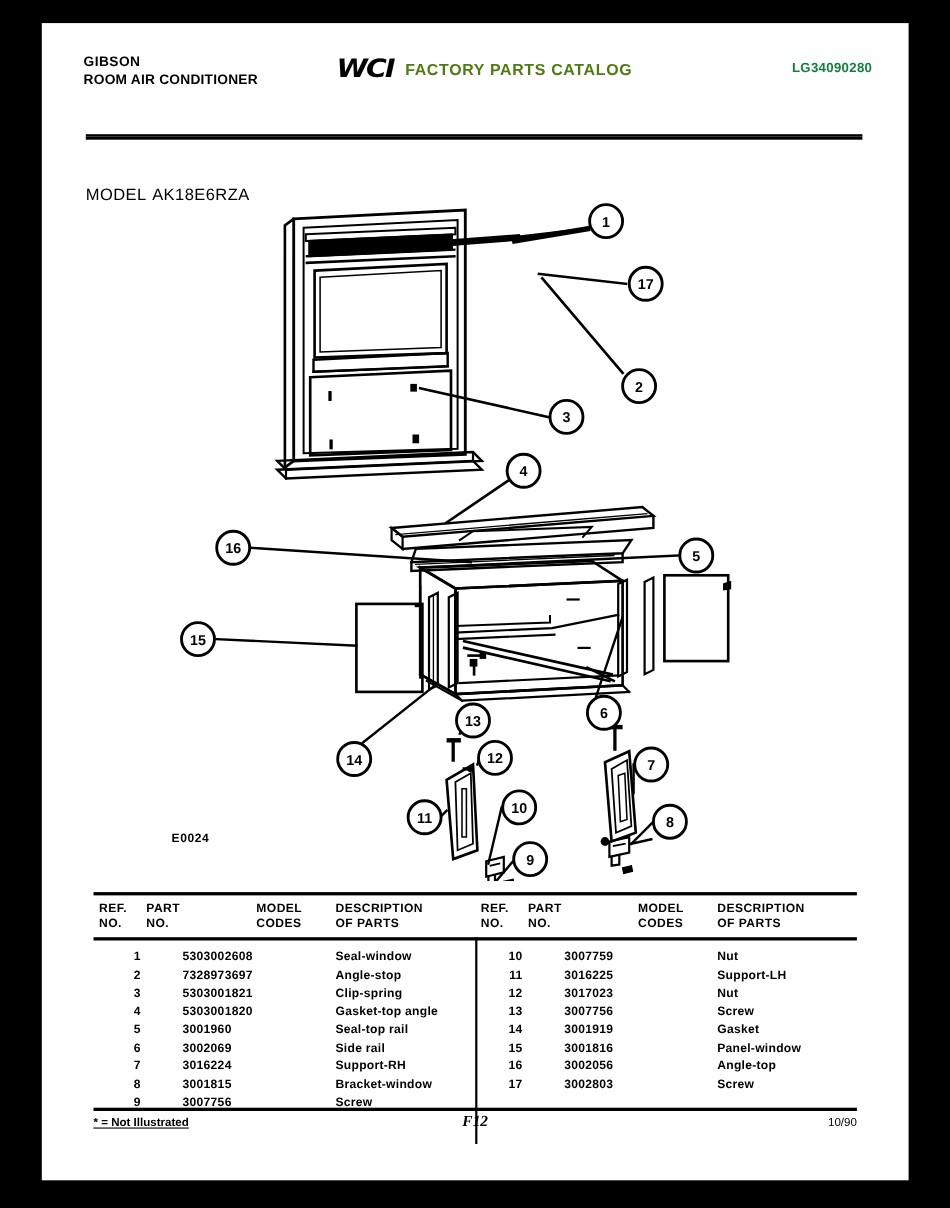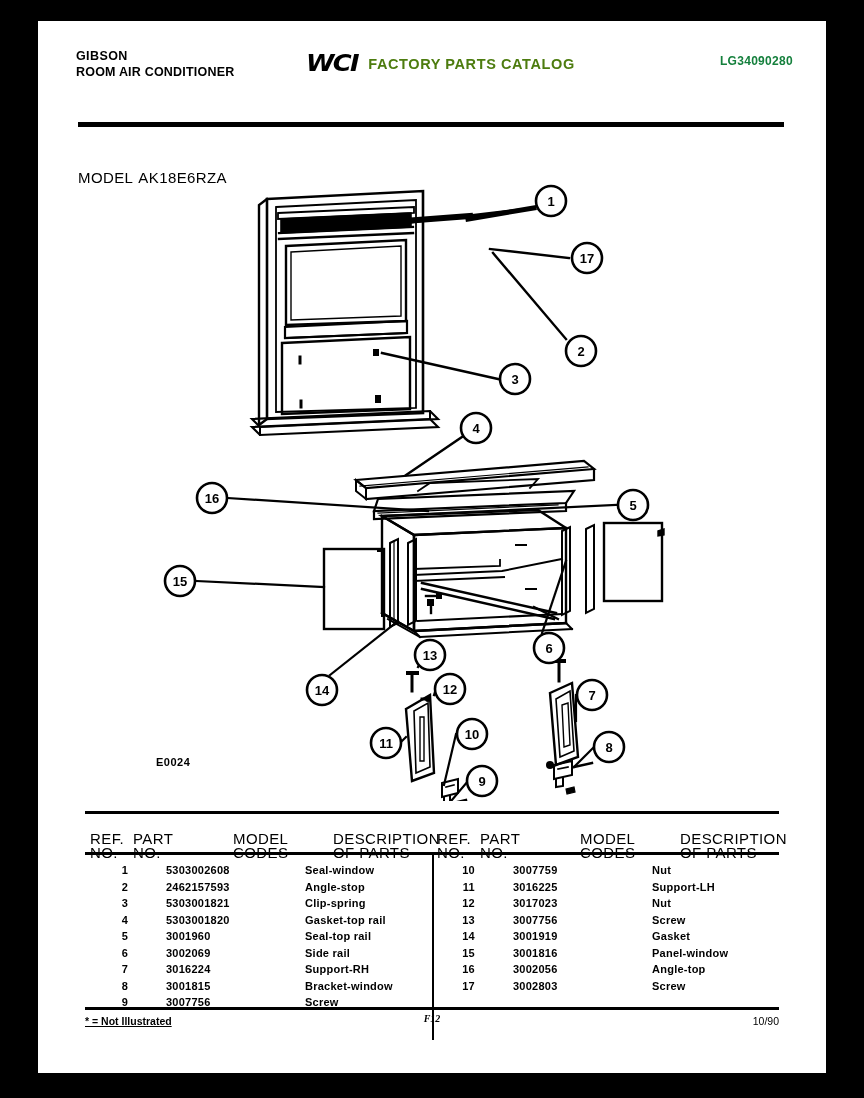--- a/index.html
+++ b/index.html
@@ -149,32 +149,32 @@
   .tbl-half.left  { left: 0; }
   .tbl-half.right { left: 347px; }
   .col-divider {
     position: absolute;
     left: 347px; top: -3px;
     width: 0; height: 188px;
     border-left: 2px solid #000;
   }
   .hd {
     position: absolute;
-    top: 18px;
-    font-size: 15px;
-    font-weight: normal;
+    top: 6px;
+    font-size: 11px;
+    font-weight: bold;
     letter-spacing: 0.4px;
     line-height: 13.5px;
     color: #000;
     white-space: pre-line;
   }
   .hd.c-ref  { left: 5px; }
   .hd.c-part { left: 48px; }
   .hd.c-code { left: 148px; }
-  .hd.c-desc { left: 220px; margin-left: 28px; }
+  .hd.c-desc { left: 220px; }
 
   .prow {
     position: relative;
     height: 16.5px;
   }
   .cell {
     position: absolute;
     font-size: 11px;
     font-weight: bold;
     letter-spacing: 0.25px;
@@ -209,21 +209,21 @@
     color: #000;
     text-decoration: underline;
   }
   #page-number {
     position: absolute;
     left: 50%; top: -2px;
     transform: translateX(-50%);
     font-family: "Liberation Serif", serif;
     font-style: italic;
     font-weight: bold;
-    font-size: 10px;
+    font-size: 14px;
     color: #000;
   }
   #print-date {
     position: absolute;
     right: 0; top: 0;
     font-size: 10.5px;
     font-weight: normal;
     color: #000;
   }
 
@@ -535,35 +535,35 @@
         <div class="tbl-half left">
           <div class="tbl-body-inner" id="rows-left">
               <div class="prow">
                 <div class="cell c-ref">1</div>
                 <div class="cell c-part">5303002608</div>
                 <div class="cell c-code"></div>
                 <div class="cell c-desc">Seal-window</div>
               </div>
               <div class="prow">
                 <div class="cell c-ref">2</div>
-                <div class="cell c-part">2462157593</div>
+                <div class="cell c-part">7328973697</div>
                 <div class="cell c-code"></div>
                 <div class="cell c-desc">Angle-stop</div>
               </div>
               <div class="prow">
                 <div class="cell c-ref">3</div>
                 <div class="cell c-part">5303001821</div>
                 <div class="cell c-code"></div>
                 <div class="cell c-desc">Clip-spring</div>
               </div>
               <div class="prow">
                 <div class="cell c-ref">4</div>
                 <div class="cell c-part">5303001820</div>
                 <div class="cell c-code"></div>
-                <div class="cell c-desc">Gasket-top rail</div>
+                <div class="cell c-desc">Gasket-top angle</div>
               </div>
               <div class="prow">
                 <div class="cell c-ref">5</div>
                 <div class="cell c-part">3001960</div>
                 <div class="cell c-code"></div>
                 <div class="cell c-desc">Seal-top rail</div>
               </div>
               <div class="prow">
                 <div class="cell c-ref">6</div>
                 <div class="cell c-part">3002069</div>

